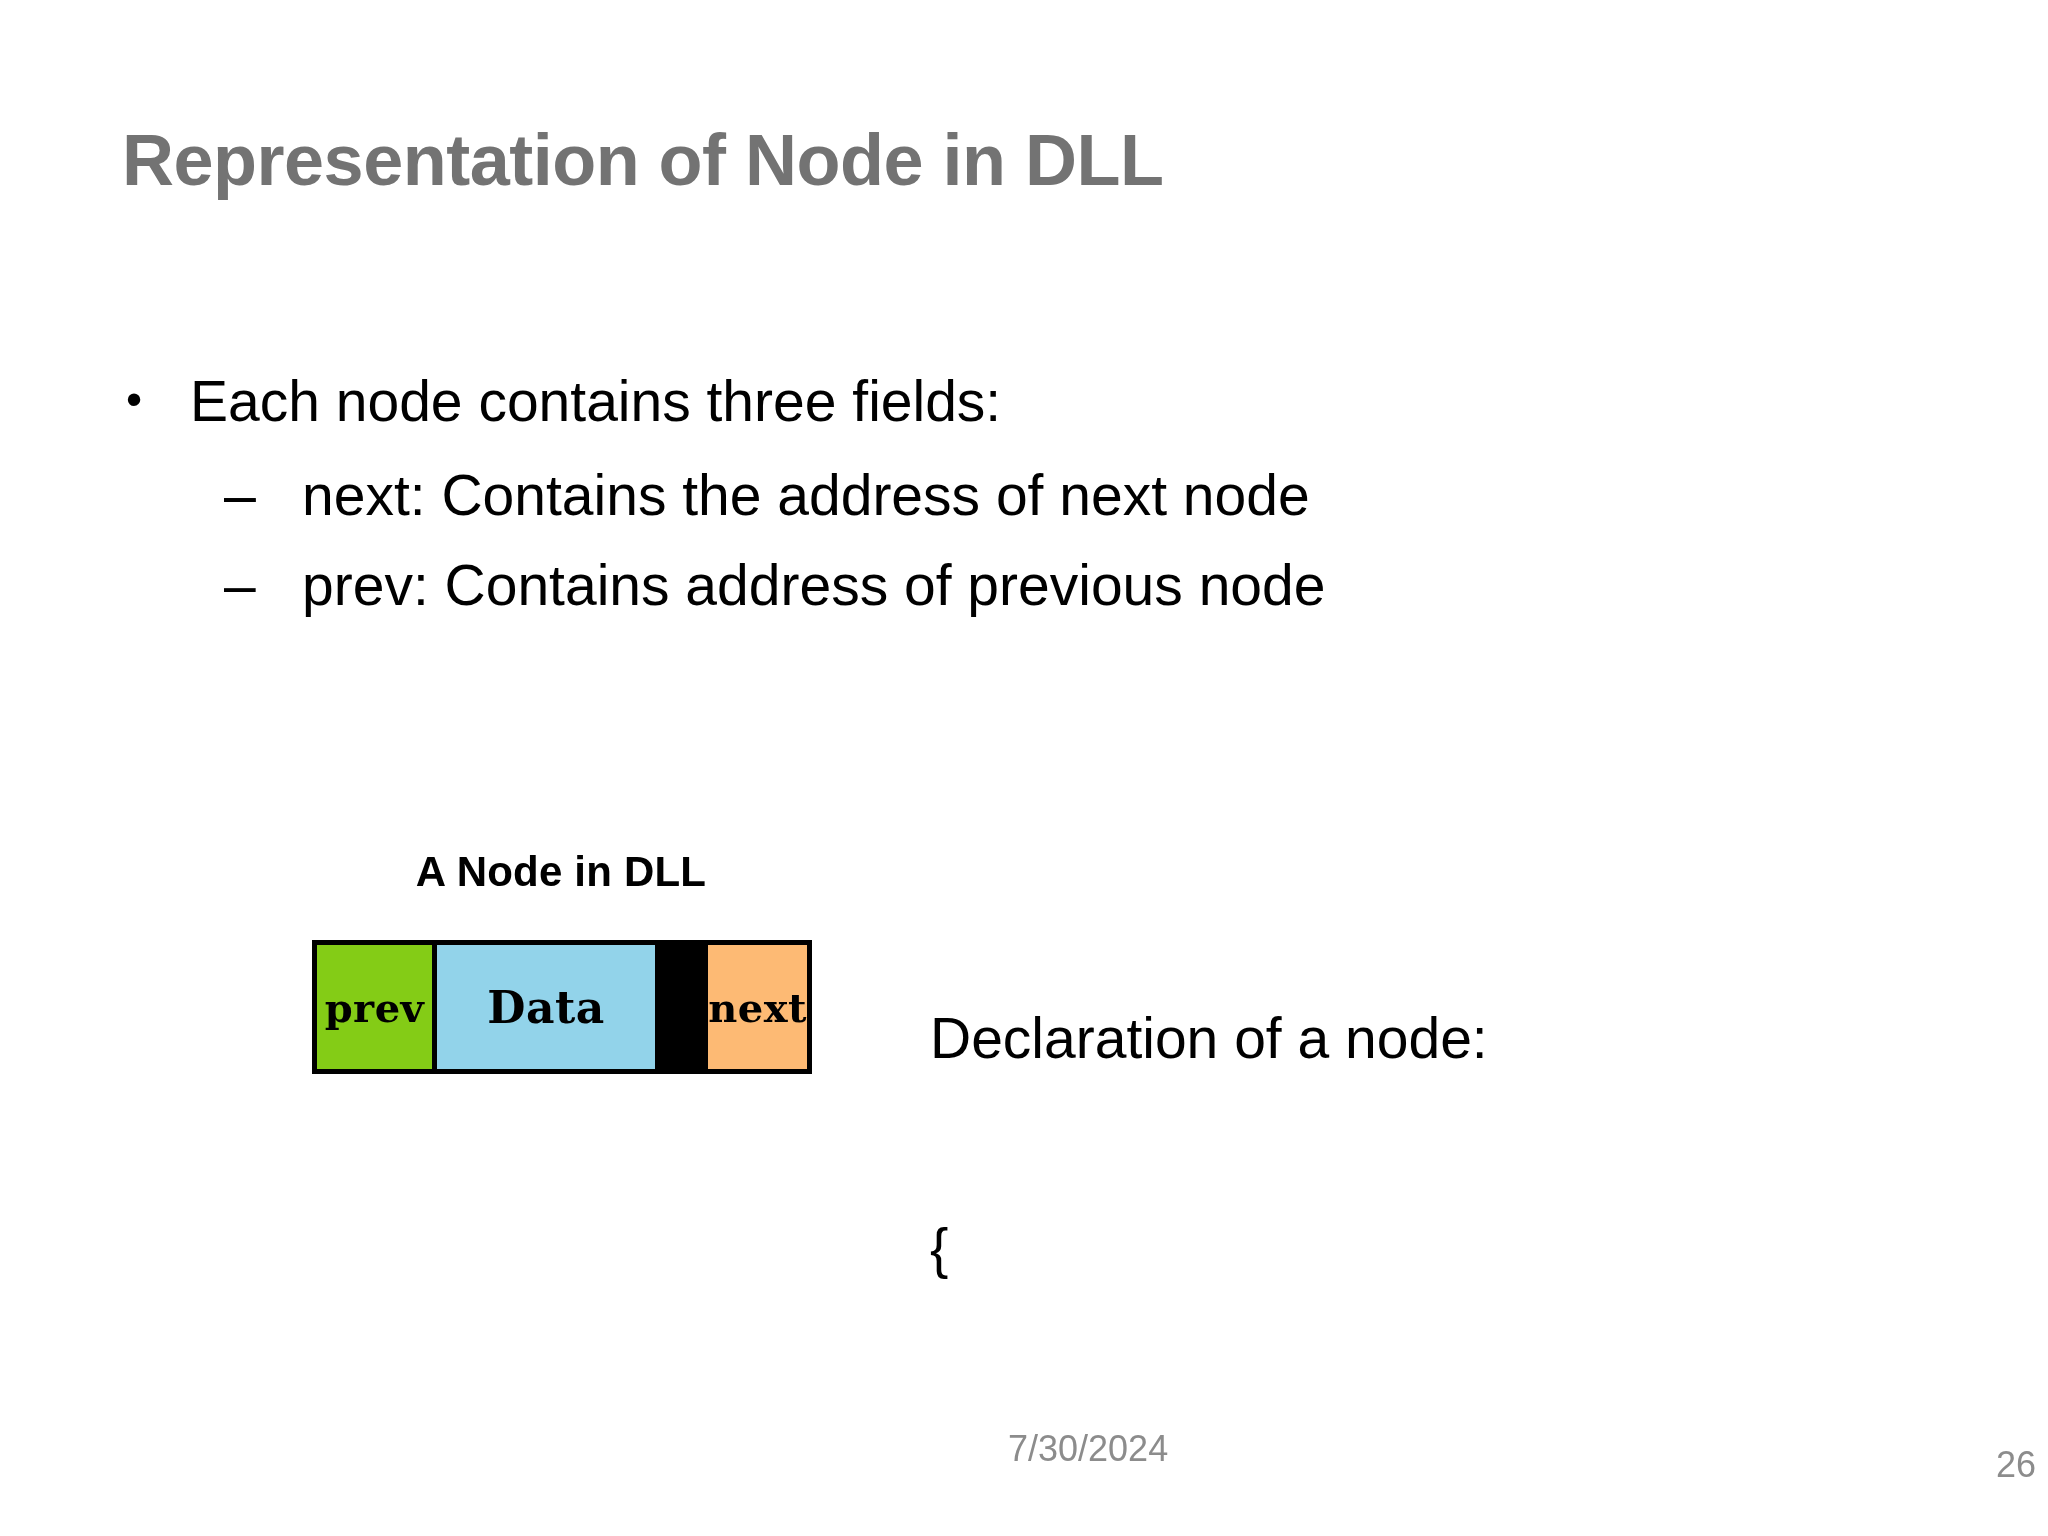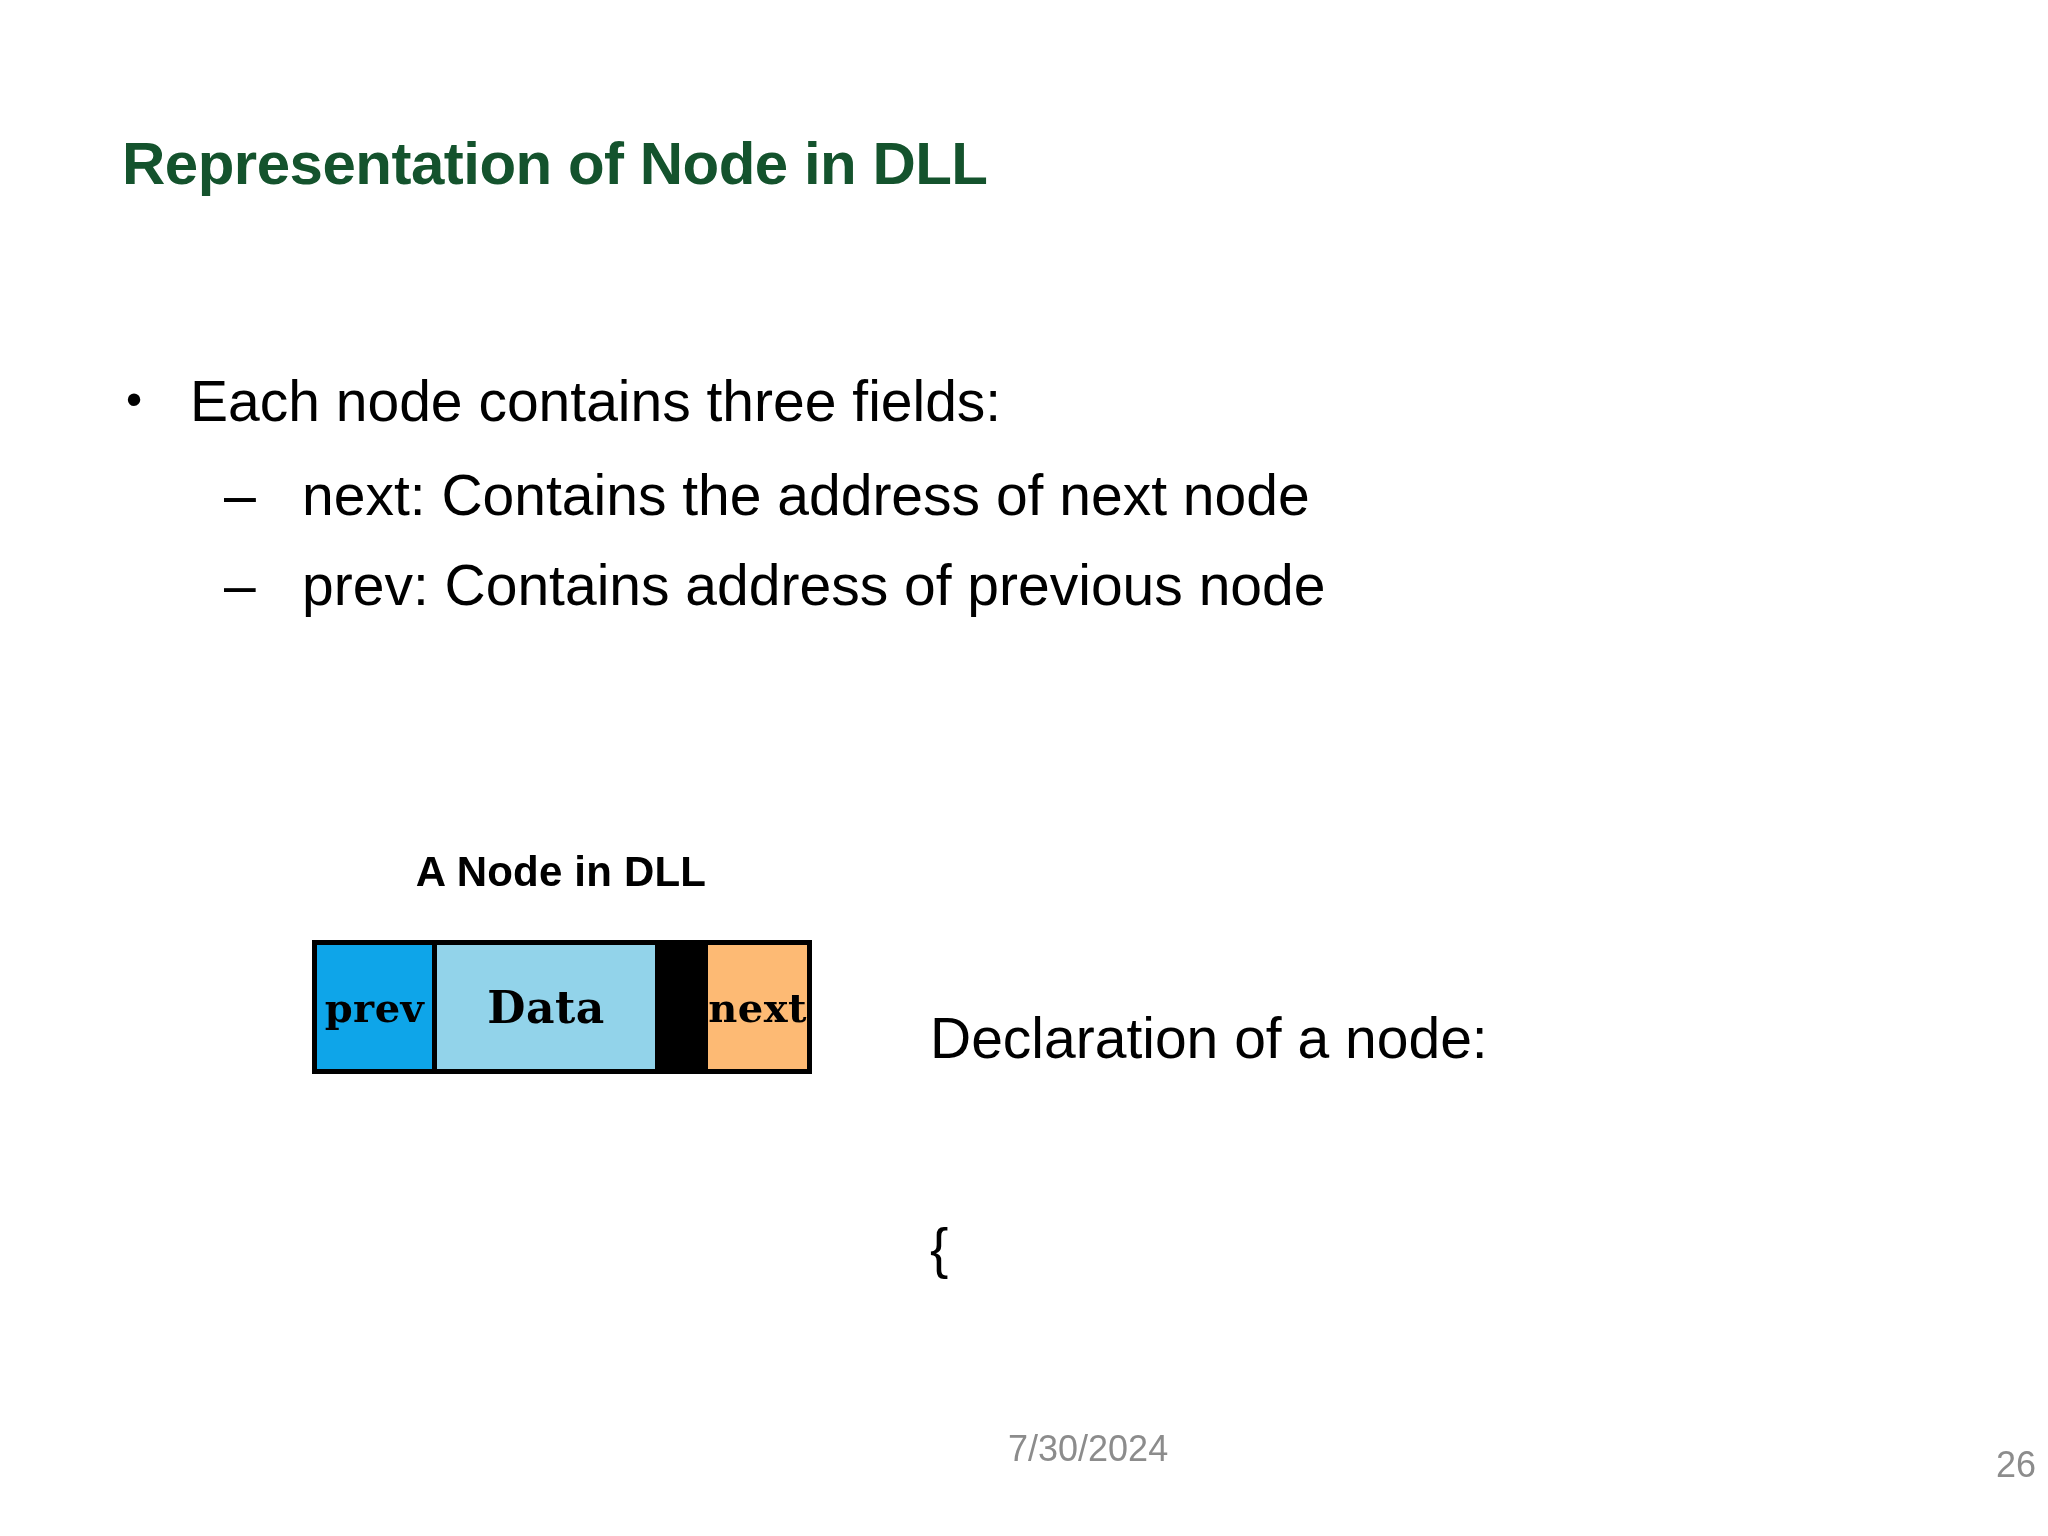--- a/index.html
+++ b/index.html
@@ -16,27 +16,27 @@
     width: 2048px;
     height: 1536px;
     background: #ffffff;
     overflow: hidden;
   }
 
   
   #slide-title {
     position: absolute;
     left: 122px;
-    top: 132px;
+    top: 122px;
     width: 1820px;
-    font-size: 60px;
+    font-size: 72px;
     font-weight: bold;
     letter-spacing: -0.5px;
     line-height: 1.06;
-    color: #14532d;
+    color: #737373;
     white-space: nowrap;
   }
 
   
   #body-list {
     position: absolute;
     left: 112px;
     top: 372px;
     width: 1840px;
   }
@@ -101,21 +101,21 @@
     display: flex;
     align-items: center;
     justify-content: center;
     font-family: "DejaVu Serif", "Liberation Serif", serif;
     font-weight: bold;
     font-size: 40px;
     color: #000000;
     letter-spacing: 0.5px;
     box-sizing: border-box;
   }
-  .node-cell.prev { width: 126px; background: #0ea5e9; margin-right: 5px; }
+  .node-cell.prev { width: 126px; background: #84cc16; margin-right: 5px; }
   .node-cell.data { width: 239px; background: #92d3ea; margin-right: 5px; font-size: 44px; }
   .node-cell.next { flex: 1;     background: #fdba74; margin-left: 48px; }
 
   
   #declaration {
     position: absolute;
     left: 930px;
     top: 862px;
     width: 1060px;
     font-size: 55px;

